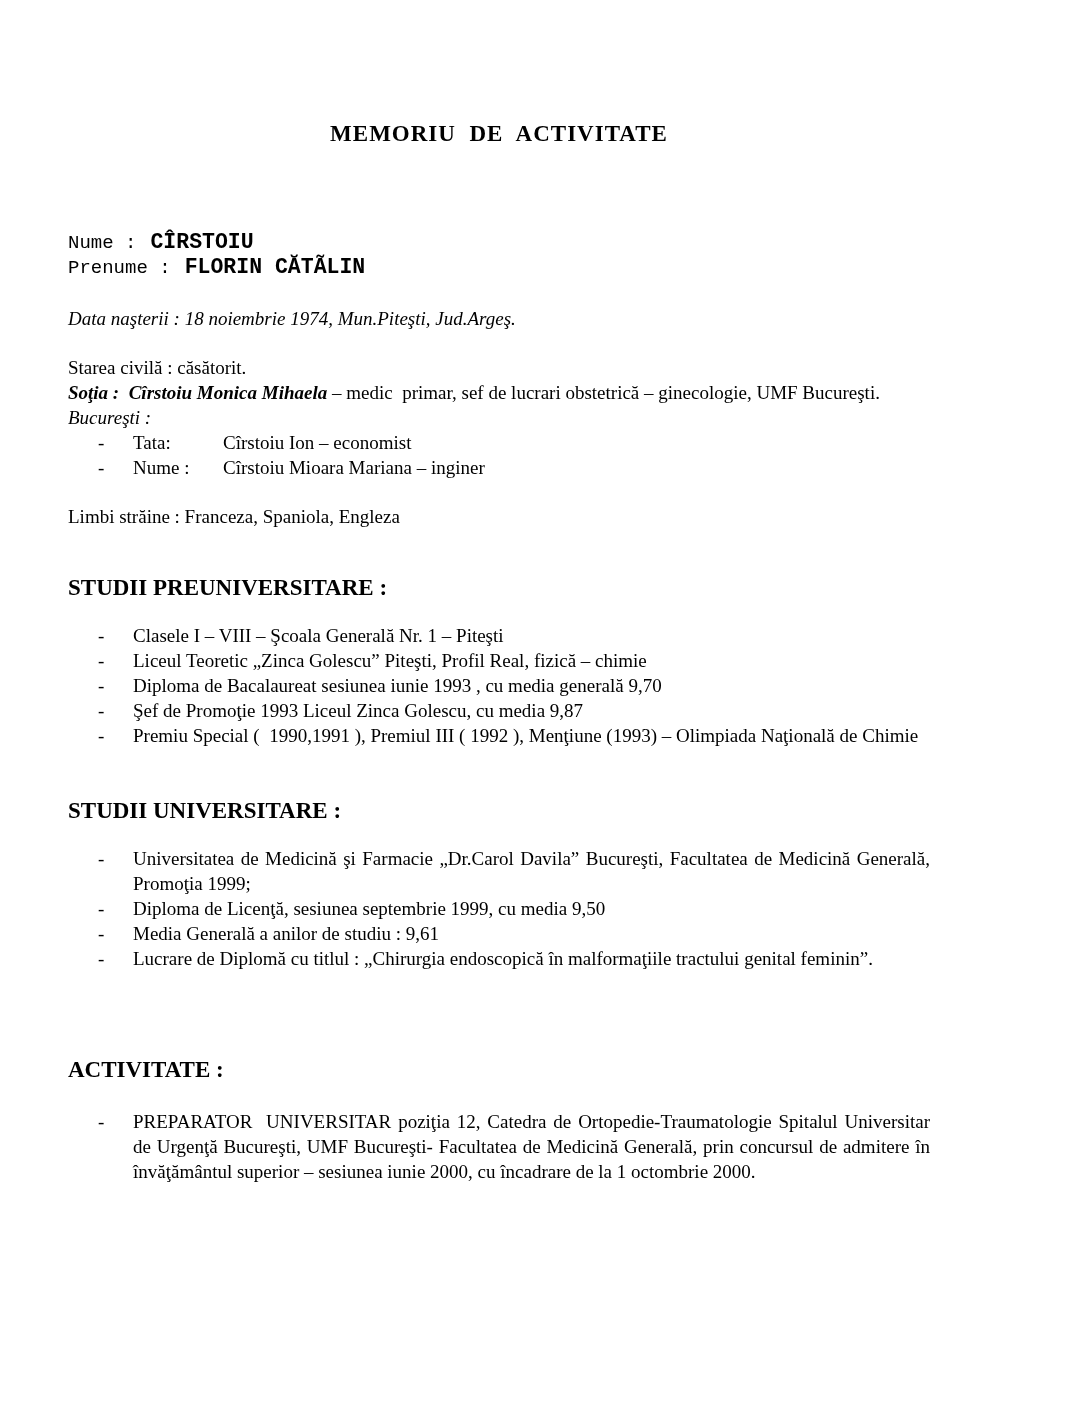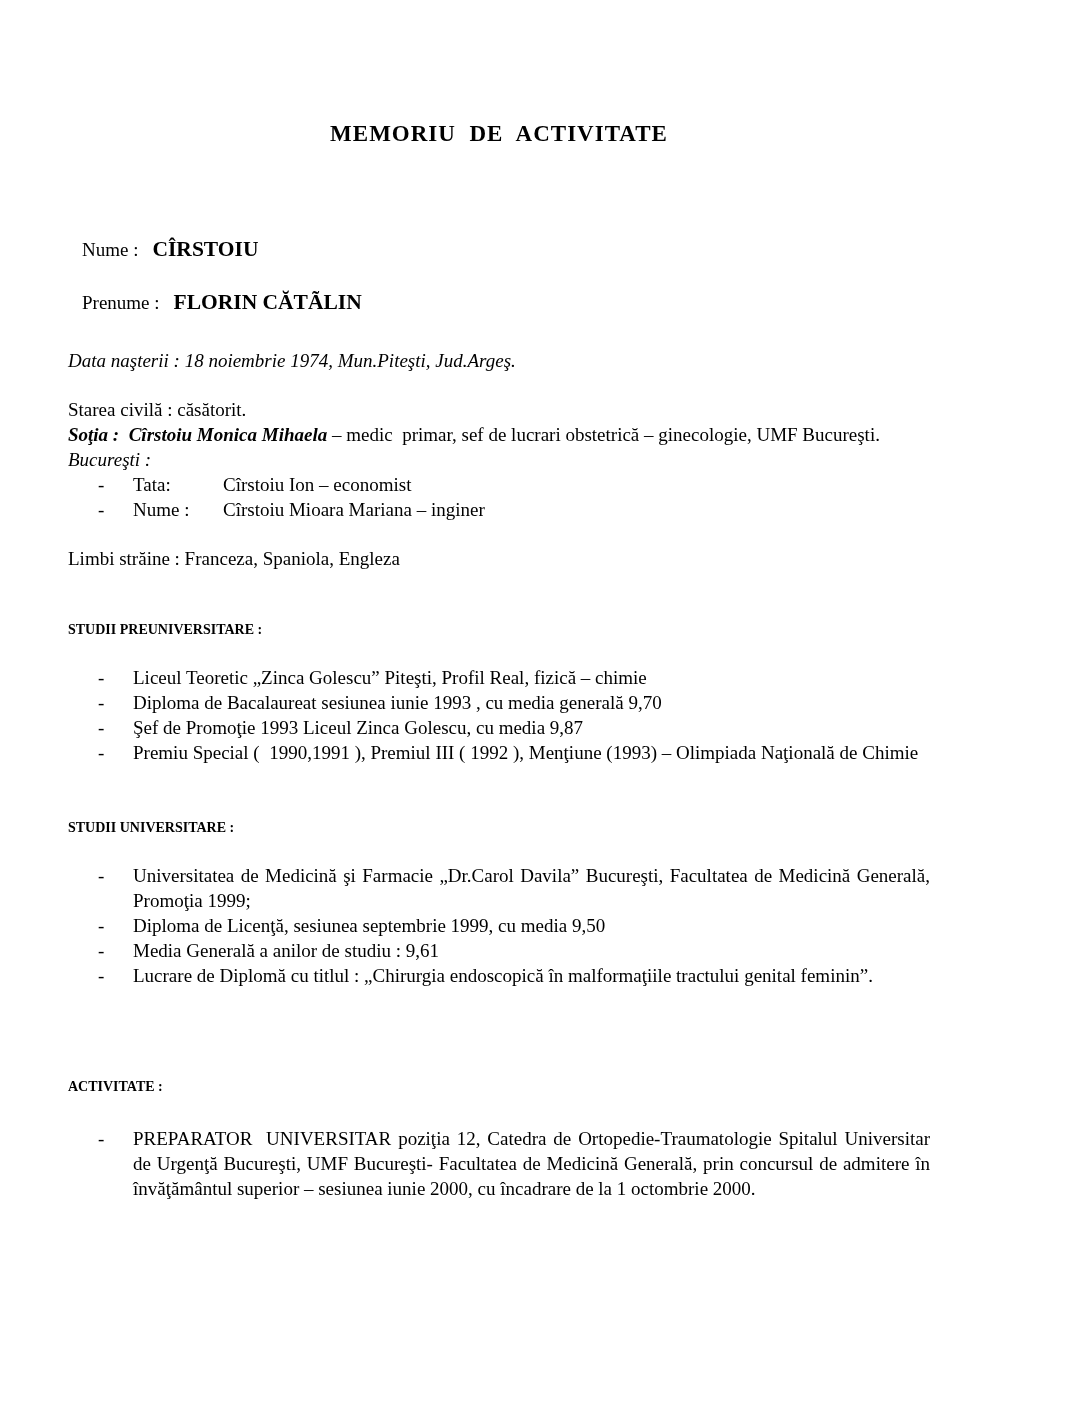--- a/index.html
+++ b/index.html
@@ -25,23 +25,24 @@
     font-size: 23px;
     font-weight: bold;
     letter-spacing: 1px;
     white-space: pre;
     line-height: 28px;
   }
   .name-block {
     margin-top: 82px;
   }
   .name-line {
-    margin: 14px;
-    line-height: 38px;
-    white-space: pre-wrap;
+    margin: 0;
+    line-height: 24px;
+    white-space: pre-wrap;
+    font-family: Liberation Mono, monospace;
   }
   .name-line .label {
     font-size: 19px;
   }
   .name-line .value {
     font-weight: bold;
     font-size: 21.5px;
     padding-left: 14px;
   }
   .birth-line {
@@ -88,21 +89,21 @@
   }
   .languages-line {
     margin: 24px 0 0 0;
     white-space: pre-wrap;
   }
   .section {
     margin: 0;
   }
   .section-heading {
     margin: 0;
-    font-size: 14px;
+    font-size: 23px;
     font-weight: bold;
     white-space: pre-wrap;
   }
   .sec-1 { margin-top: 46px; }
   .sec-1 .section-heading { margin-bottom: 23px; }
   .sec-2 { margin-top: 50px; }
   .sec-2 .section-heading { margin-bottom: 23px; }
   .sec-3 { margin-top: 86px; }
   .sec-3 .section-heading { margin-bottom: 27px; }
   ul.item-list {
@@ -157,20 +158,24 @@
     </div>
   </div>
 
   <p class="languages-line">Limbi străine : Franceza, Spaniola, Engleza</p>
 
   <div class="section sec-1">
     <h2 class="section-heading">STUDII PREUNIVERSITARE :</h2>
     <ul class="item-list">
       <li>
           <span class="dash"></span>
+          <span class="item-text">Clasele I – VIII – Şcoala Generală Nr. 1 – Piteşti</span>
+        </li>
+      <li>
+          <span class="dash"></span>
           <span class="item-text">Liceul Teoretic „Zinca Golescu” Piteşti, Profil Real, fizică – chimie</span>
         </li>
       <li>
           <span class="dash"></span>
           <span class="item-text">Diploma de Bacalaureat sesiunea iunie 1993 , cu media generală 9,70</span>
         </li>
       <li>
           <span class="dash"></span>
           <span class="item-text">Şef de Promoţie 1993 Liceul Zinca Golescu, cu media 9,87</span>
         </li>

